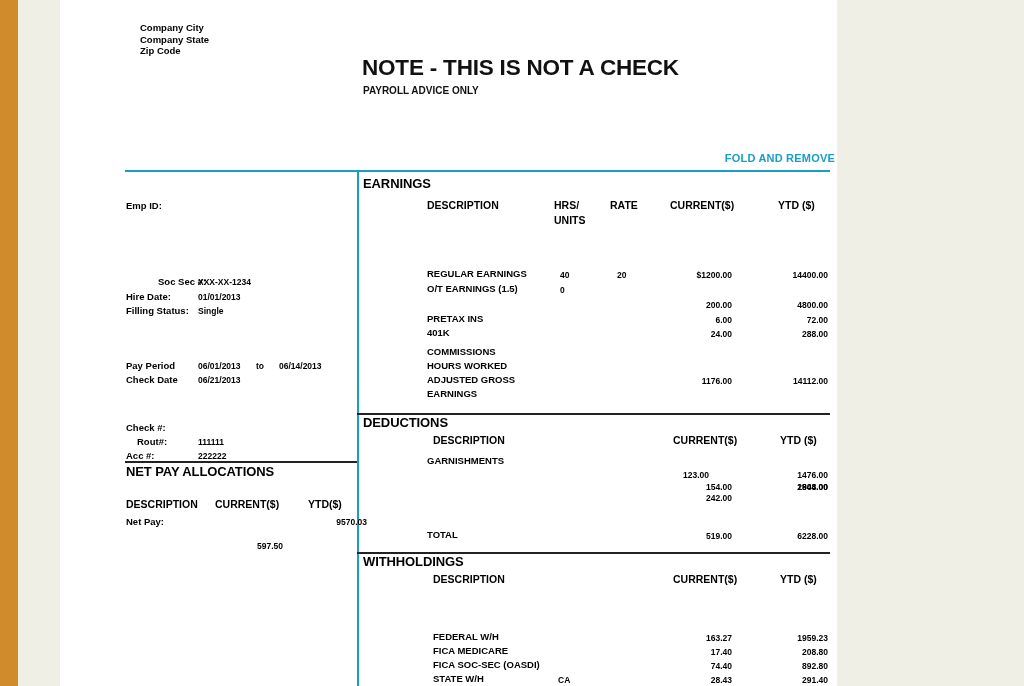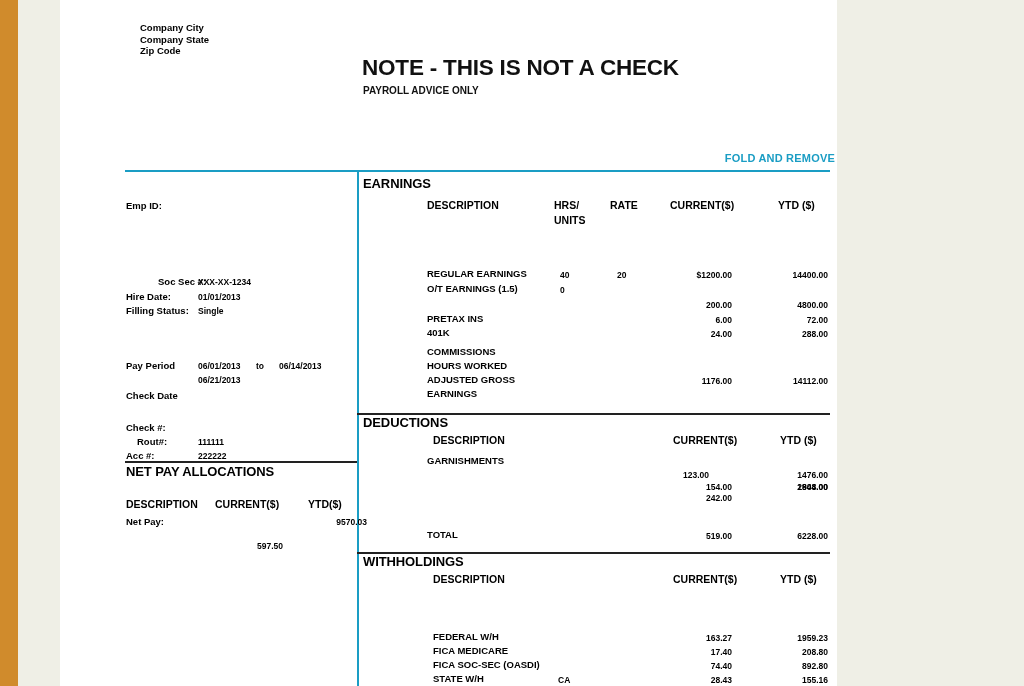--- a/index.html
+++ b/index.html
@@ -166,21 +166,21 @@
     <div class="t val" style="left:138px; top:292px;">01/01/2013</div>
 
     <div class="t lbl" style="left:66px; top:305px;">Filling Status:</div>
     <div class="t val" style="left:138px; top:306px;">Single</div>
 
     <div class="t lbl" style="left:66px; top:360px;">Pay Period</div>
     <div class="t val" style="left:138px; top:361px;">06/01/2013</div>
     <div class="t val" style="left:196px; top:361px;">to</div>
     <div class="t val" style="left:219px; top:361px;">06/14/2013</div>
 
-    <div class="t lbl" style="left:66px; top:374px;margin-top:16px;">Check Date</div>
+    <div class="t lbl" style="left:66px; top:374px;">Check Date</div>
     <div class="t val" style="left:138px; top:375px;">06/21/2013</div>
 
     <div class="t lbl" style="left:66px; top:422px;">Check #:</div>
     <div class="t val" style="left:138px; top:423px;"></div>
 
     <div class="t lbl" style="left:66px; top:436px;padding-left:11px;">Rout#:</div>
     <div class="t val" style="left:138px; top:437px;">111111</div>
 
     <div class="t lbl" style="left:66px; top:450px;">Acc #:</div>
     <div class="t val" style="left:138px; top:451px;">222222</div>
@@ -272,16 +272,16 @@
     <div class="t num right" style="left:600px; top:647px; width:72px;">17.40</div>
     <div class="t num right" style="left:700px; top:647px; width:68px;">208.80</div>
 
     <div class="t row-lbl" style="left:373px; top:659px;">FICA SOC-SEC (OASDI)</div>
     <div class="t num right" style="left:600px; top:661px; width:72px;">74.40</div>
     <div class="t num right" style="left:700px; top:661px; width:68px;">892.80</div>
 
     <div class="t row-lbl" style="left:373px; top:673px;">STATE W/H</div>
     <div class="t num" style="left:498px; top:675px;">CA</div>
     <div class="t num right" style="left:600px; top:675px; width:72px;">28.43</div>
-    <div class="t num right" style="left:700px; top:675px; width:68px;">155.16</div>
+    <div class="t num right" style="left:700px; top:675px; width:68px;">291.40</div>
 
   </div>
 </div>
 
 </body></html>

